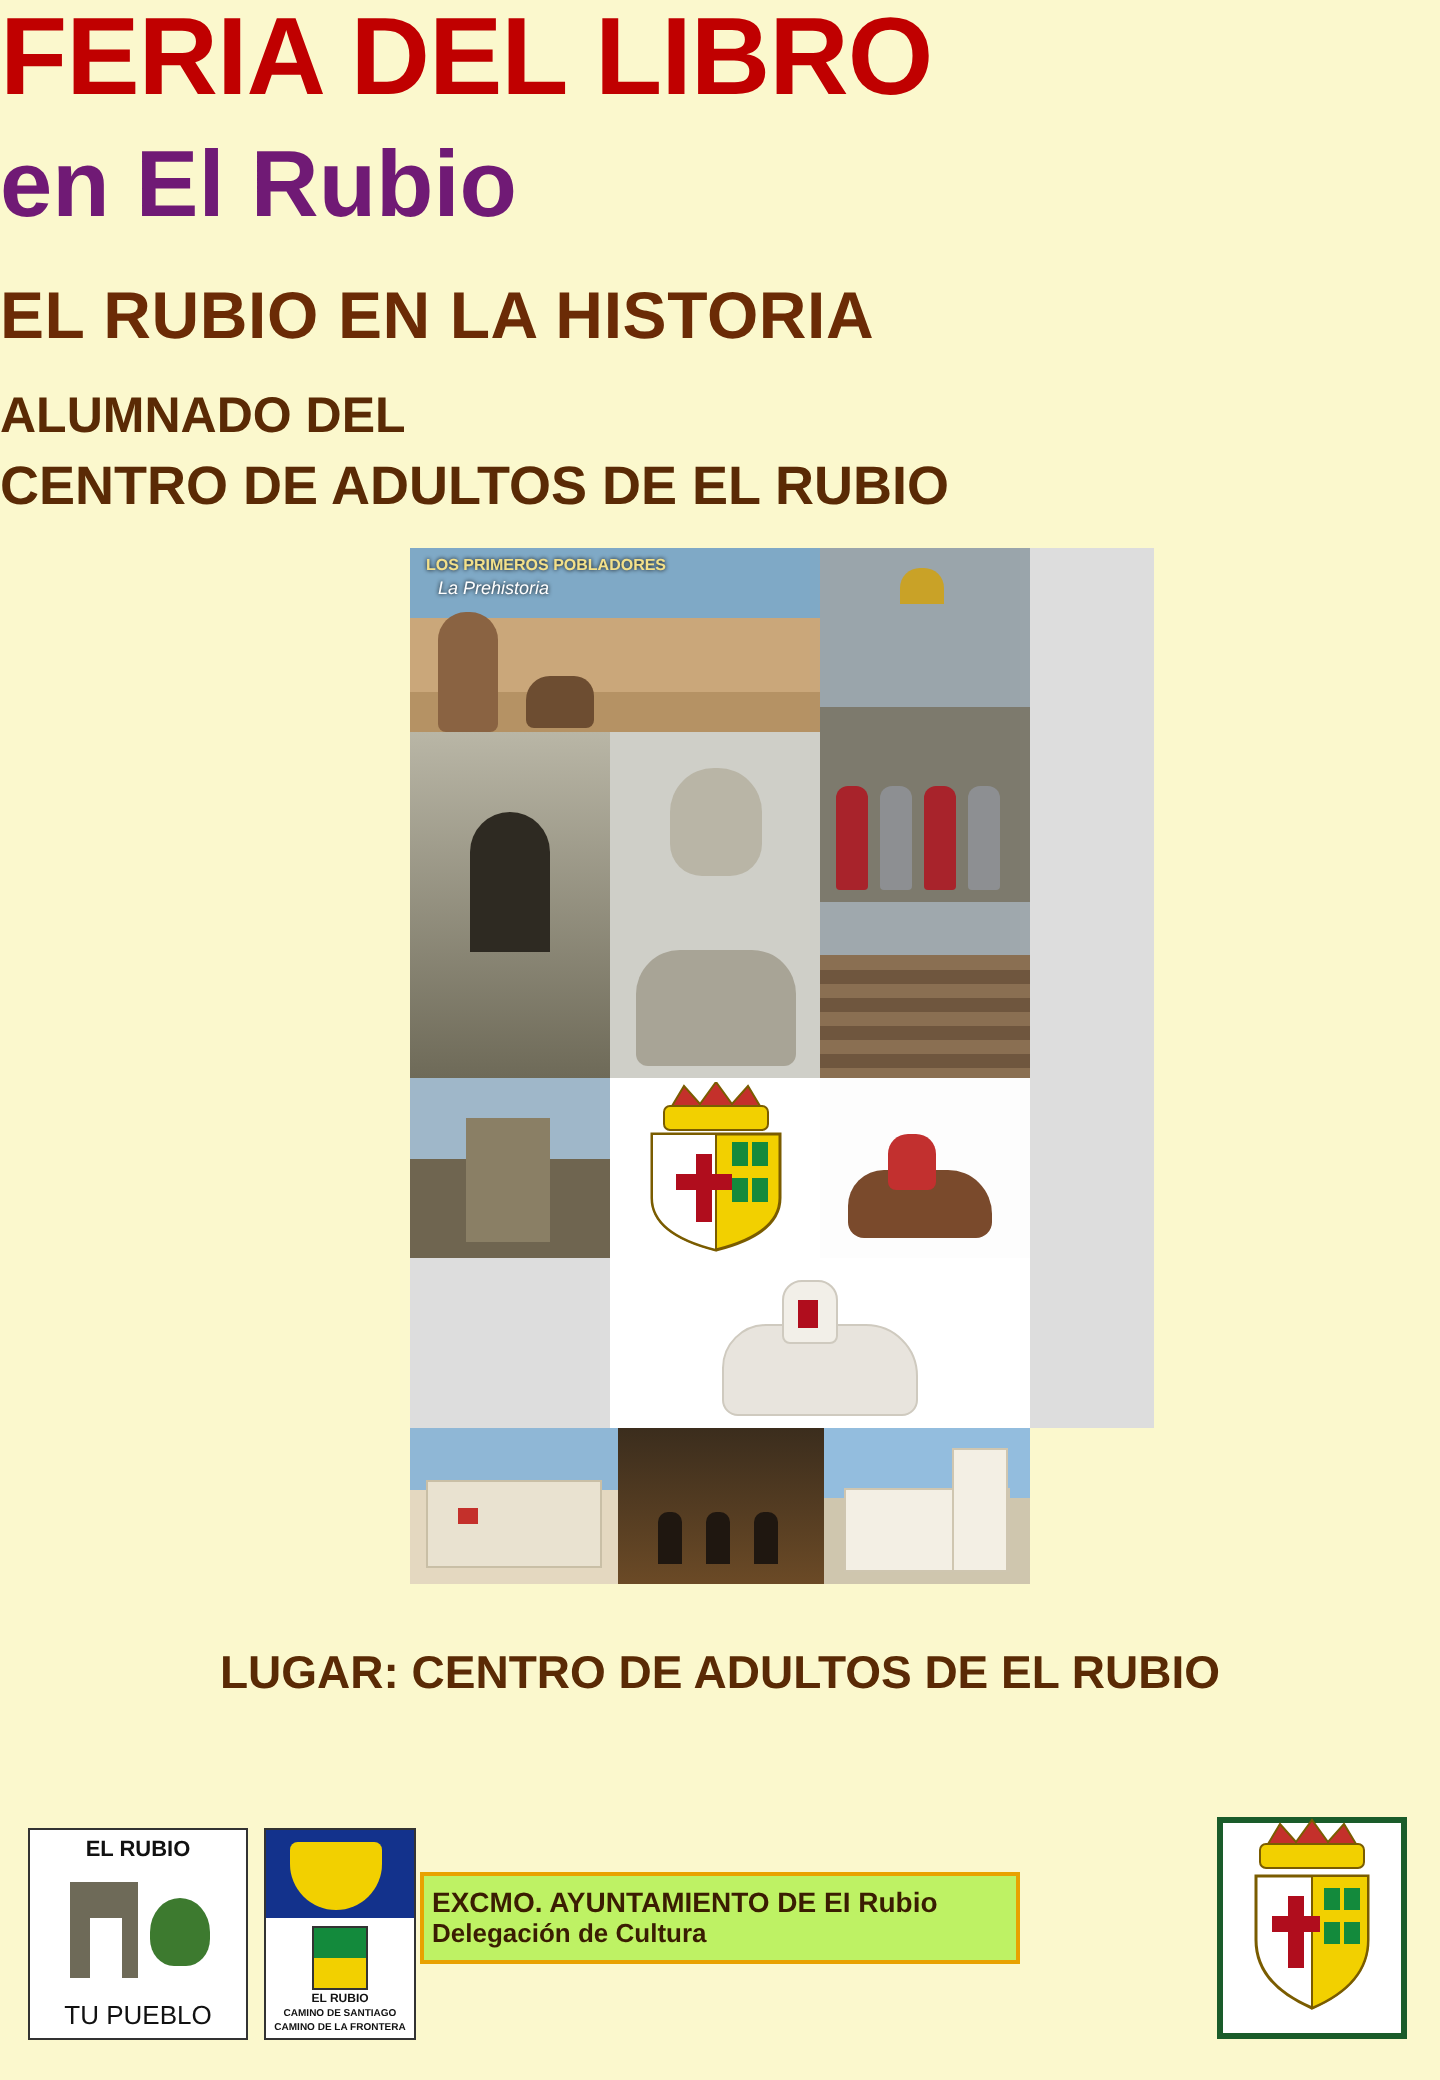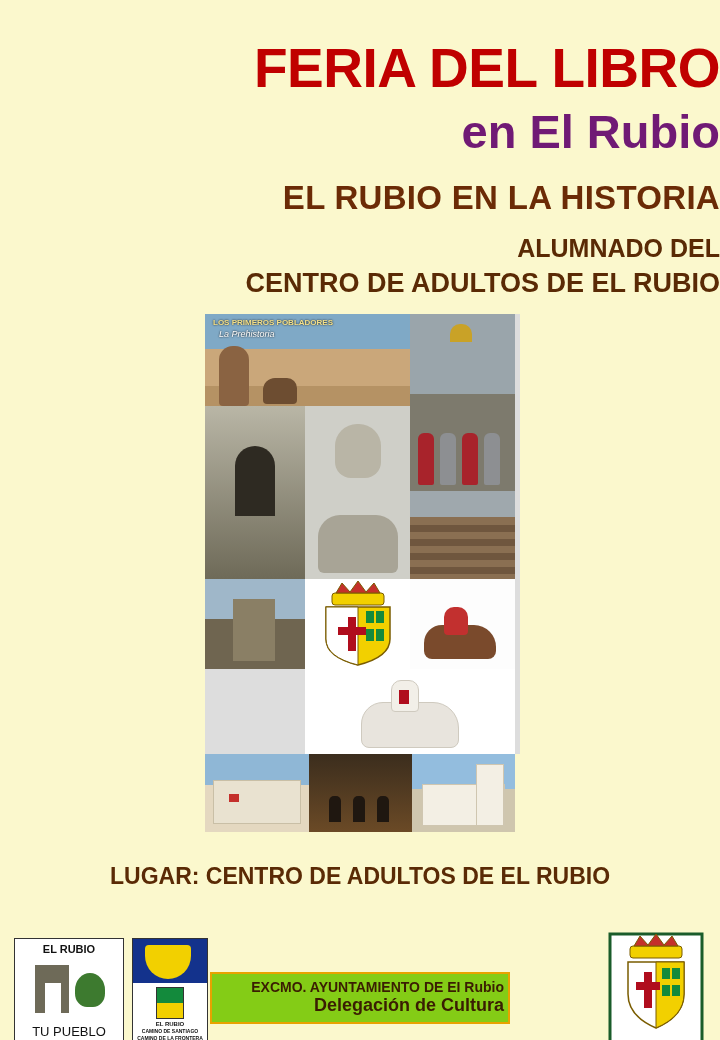--- a/index.html
+++ b/index.html
@@ -17,23 +17,22 @@
   .poster {
     width: 720px;
     height: 1040px;
     position: relative;
     box-sizing: border-box;
     background: #fbf8cd;
   }
 
   
   .title-block {
-    text-align: right;
-    padding-top: 16px;
-    margin-top: 24px;
+    text-align: left;
+    padding-top: 0;
   }
   .title-main {
     font-size: 55px;
     font-weight: bold;
     color: #c00000;
     letter-spacing: -0.5px;
     line-height: 1.05;
     margin: 0;
   }
   .title-sub {
@@ -64,21 +63,21 @@
     margin: 2px 0 0 0;
     line-height: 1.25;
   }
 
   
   .collage-wrap {
     width: 310px;
     margin: 14px auto 0 auto;
   }
   .collage {
-    width: 315px;
+    width: 372px;
     height: 440px;
     display: grid;
     grid-template-columns: 100px 105px 105px;
     grid-template-rows: 92px 85px 88px 90px 85px;
     position: relative;
     background: #ddd;
     overflow: hidden;
   }
   .cell { position: relative; overflow: hidden; }
 
@@ -255,30 +254,30 @@
     position: absolute;
     left: 0; right: 0; top: 6px;
     text-align: center;
     color: #c00000;
     font-weight: bold;
     font-size: 22px;
   }
   .ayto-box {
     position: absolute;
     left: 50%; transform: translateX(-50%);
-    top: 48px;
+    top: 36px;
     width: 300px;
     border: 2px solid #e8a200;
-    background: #84cc16;
-    text-align: right;
+    background: #bef264;
+    text-align: left;
     padding: 5px 4px 6px 4px;
     box-sizing: border-box;
   }
   .ayto-box .l1 { font-size: 14px; font-weight: bold; color: #3a1d02; }
-  .ayto-box .l2 { font-size: 18px; font-weight: bold; color: #3a1d02; }
+  .ayto-box .l2 { font-size: 13px; font-weight: bold; color: #3a1d02; }
 
   .logo-pueblo {
     position: absolute; left: 14px; top: 14px;
     width: 108px; height: 104px;
     border: 1px solid #333; background: #fff;
     overflow: hidden;
   }
   .logo-pueblo .t1 {
     position: absolute; top: 4px; left: 0; right: 0; text-align: center;
     font-size: 11px; font-weight: bold; color: #111;

